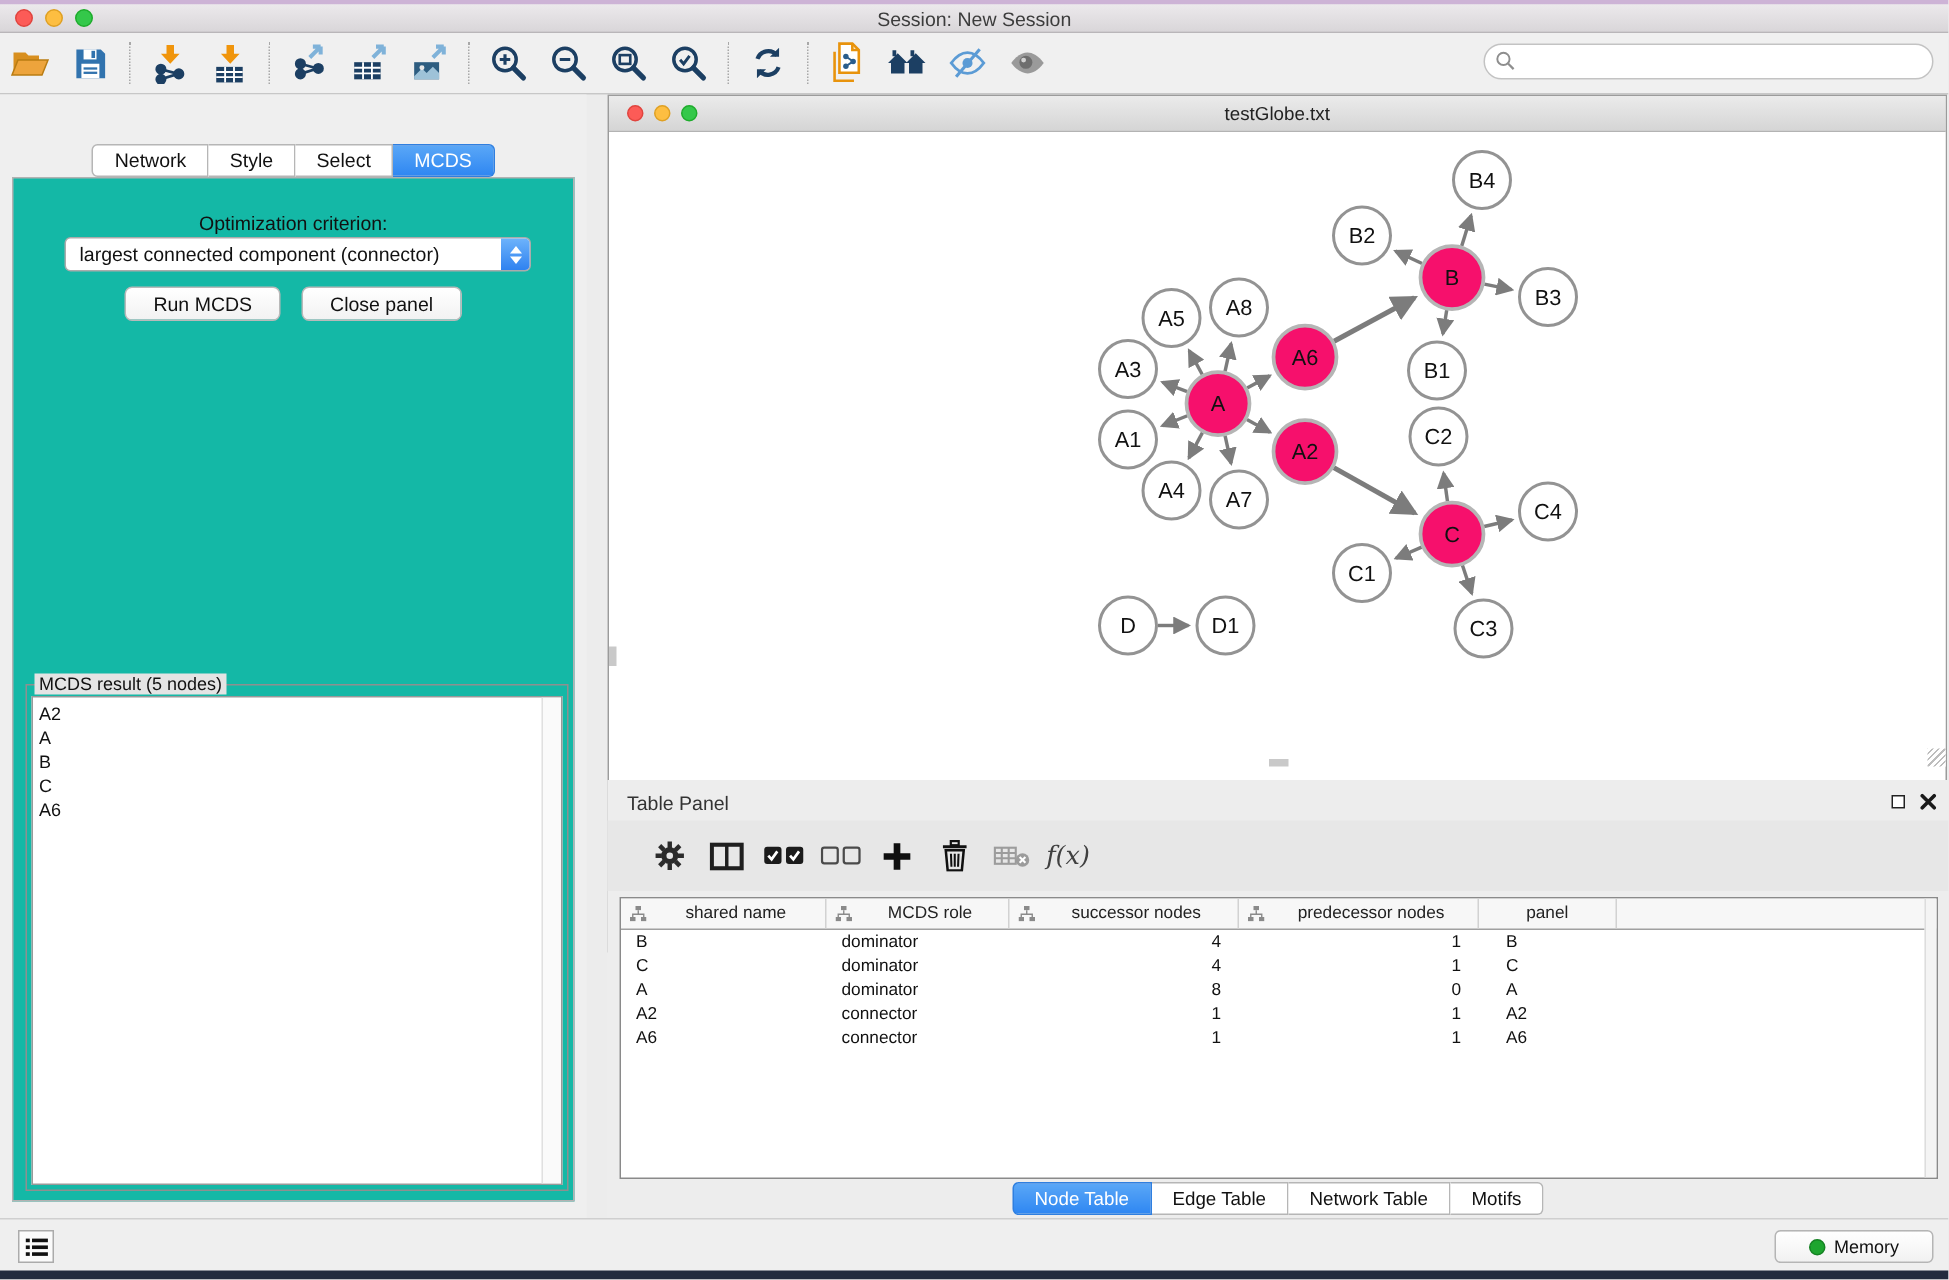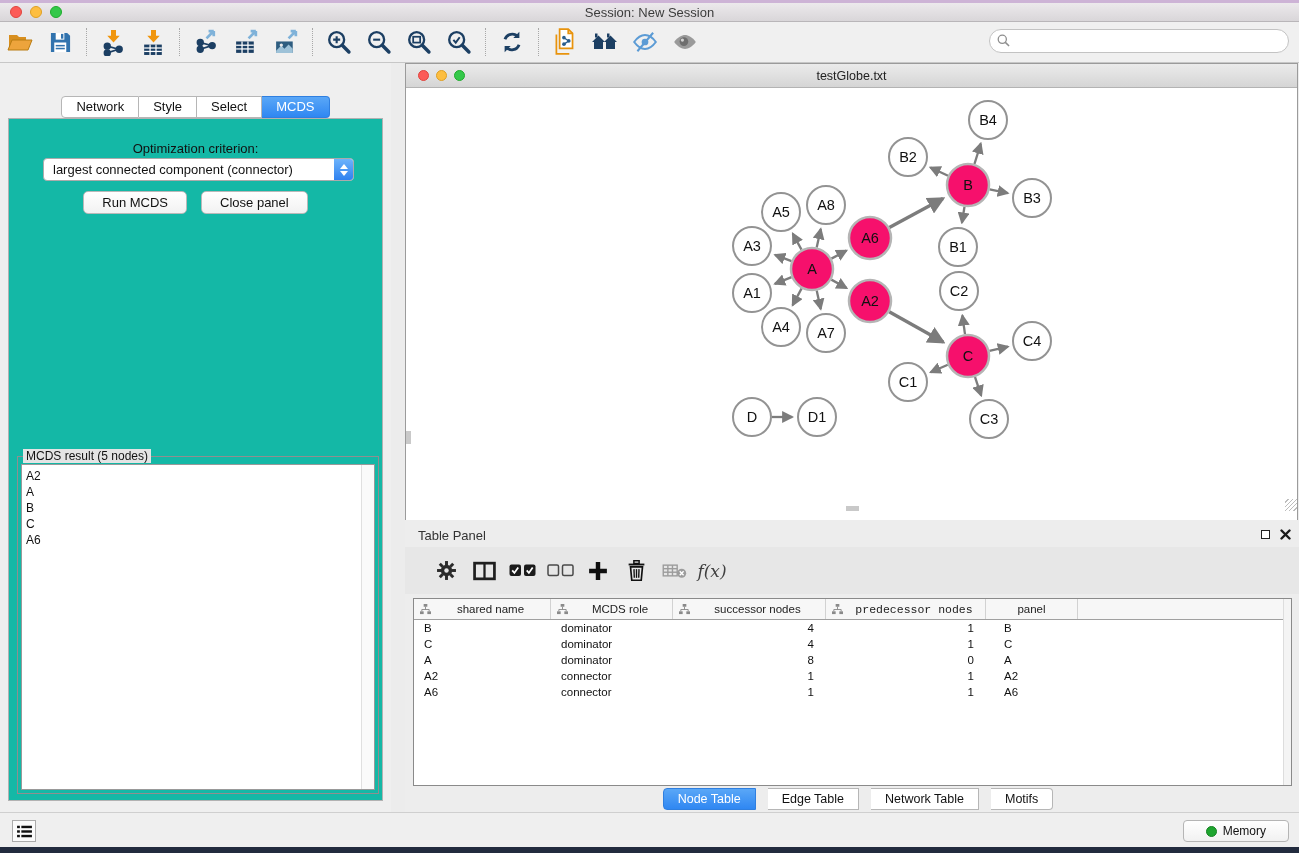--- a/index.html
+++ b/index.html
@@ -87,21 +87,21 @@
   .data-table { position:absolute; left:8px; top:78px; width:879px; height:188px;
     background:#fff; border:1px solid #8a8a8a; overflow:hidden; }
   .tbl-head { display:flex; height:21px; background:#f7f7f7; border-bottom:1px solid #a0a0a0; }
   .th { display:flex; align-items:center; border-right:1px solid #d2d2d2; font-size:11.5px; color:#222; position:relative;}
   .th .th-icon { margin-left:6px; display:flex; }
   .th .th-label { flex:1; text-align:center; padding:0 4px; white-space:nowrap; }
   .tbl-row { display:flex; height:16px; align-items:center; }
   .td { font-size:11.5px; color:#111; white-space:nowrap; overflow:hidden; }
   .tbl-scroll { position:absolute; right:0; top:0; bottom:0; width:8px; background:#f4f4f4; border-left:1px solid #ddd; }
   .tp-tabs { position:absolute; left:0; right:0; top:268px; display:flex; justify-content:center; }
-  .tp-tabs .tab { font-size:12.5px;margin-left:12px; }
+  .tp-tabs .tab { font-size:12.5px; }
 
   
   .statusbar { position:absolute; left:0; top:812px; width:100%; height:35px;
     background:#efefef; border-top:1px solid #cfcfcf; }
   .list-btn { position:absolute; left:12px; top:7px; width:24px; height:22px; background:#fbfbfb;
     border:1px solid #ababab; display:flex; align-items:center; justify-content:center; }
   .memory-btn { position:absolute; right:10px; top:7px; height:22px; background:linear-gradient(#ffffff,#f1f1f1);
     border:1px solid #b5b5b5; border-radius:4px; display:flex; align-items:center; gap:6px; padding:0 22px;
     font-size:12px; color:#111; font-family:"Liberation Sans",sans-serif;}
   .mem-dot { width:11px; height:11px; border-radius:50%; background:#1ea52f; border:1px solid #158223; }
@@ -518,21 +518,21 @@
               <g fill="#8a8a8a">
                 <rect x="4" y="0" width="4" height="3"></rect>
                 <rect x="0" y="8" width="4" height="3"></rect>
                 <rect x="8" y="8" width="4" height="3"></rect>
               </g>
               <path d="M6 3v3M2 8V6h8v2" stroke="#8a8a8a" fill="none"></path>
             </svg>
           </span>
           <span class="th-label">successor nodes</span>
         </div>
-        <div class="th" style="width: 160px; font-family: Liberation Mono, monospace;">
+        <div class="th" style="width: 160px;">
           <span class="th-icon">
             <svg width="11" height="11" viewBox="0 0 12 12">
               <g fill="#8a8a8a">
                 <rect x="4" y="0" width="4" height="3"></rect>
                 <rect x="0" y="8" width="4" height="3"></rect>
                 <rect x="8" y="8" width="4" height="3"></rect>
               </g>
               <path d="M6 3v3M2 8V6h8v2" stroke="#8a8a8a" fill="none"></path>
             </svg>
           </span>

